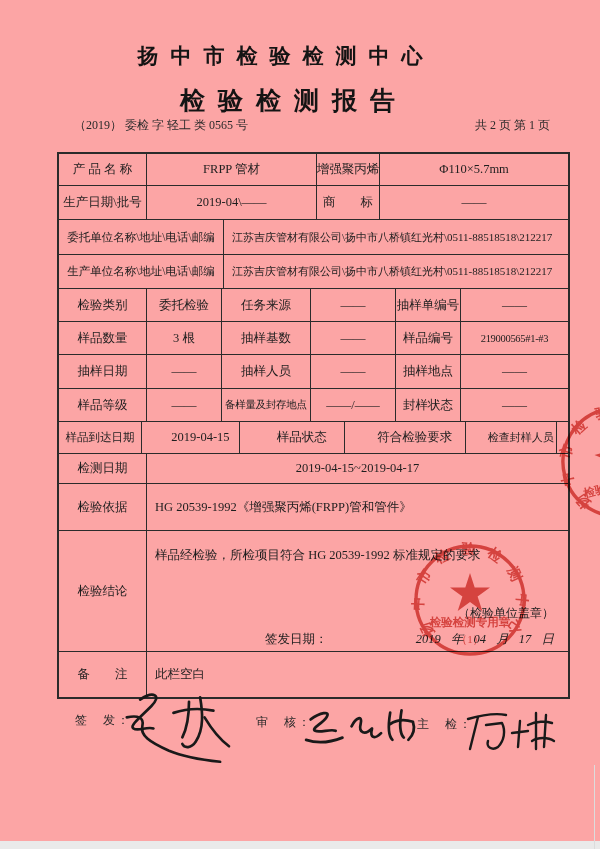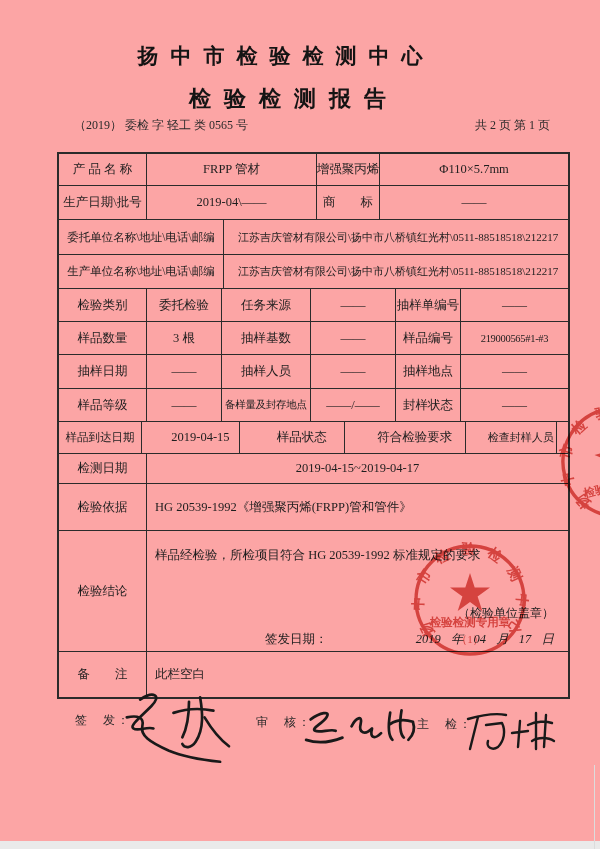--- a/index.html
+++ b/index.html
@@ -8,21 +8,21 @@
     background:#fca5a5; font-family:"Liberation Serif","DejaVu Serif",serif;
     color:#1e1e1e;
   }
   
   .org-name{
     position:absolute; top:42px; left:0; right:28px; text-align:center;
     font-size:21px; font-weight:700; letter-spacing:12px; color:#141414;
   }
   .report-title{
     position:absolute; top:84px; left:0; right:28px; text-align:center;
-    font-size:22px; font-weight:700; letter-spacing:13px; color:#141414;margin-left:16px;
+    font-size:25px; font-weight:700; letter-spacing:13px; color:#141414;margin-left:16px;
   }
   .doc-line{
     position:absolute; top:117px; left:74px; right:50px;
     display:flex; justify-content:space-between; font-size:12px; color:#2a2a2a;
   }
   
   .tbl{
     position:absolute; left:57px; top:152px; width:509px;
     border:2px solid #2b2b2b; background:transparent; box-sizing:content-box;
   }
@@ -32,21 +32,21 @@
     border-right:1.5px solid #2b2b2b; display:flex; align-items:center;
     justify-content:center; text-align:center; font-size:12.5px;
     padding:10px 3px; overflow:hidden; white-space:nowrap; box-sizing:border-box;
   }
   .c:last-child{border-right:none;}
   .left{justify-content:flex-start; text-align:left; padding-left:8px;}
   .s11{font-size:11px;text-align:center;}
   .s115{font-size:11.5px;}
   .s10{font-size:10.5px; letter-spacing:-0.3px;}
   .g4 {grid-template-columns:17.3% 33.4% 12.4% 36.9%;}
-  .g2a{grid-template-columns:32.4% 67.6%;gap:6px;}
+  .g2a{grid-template-columns:32.4% 67.6%;}
   .g6 {grid-template-columns:17.3% 14.7% 17.5% 16.7% 12.8% 21%;}
   .g6b{grid-template-columns:16.3% 15.3% 16.7% 19.8% 14% 17.9%;gap:20px;}
   .g2b{grid-template-columns:17.3% 82.7%;}
   .concl-cell{position:relative; display:block;}
   .concl-text{position:absolute; left:8px; top:16px; font-size:12.5px; white-space:nowrap;}
   .seal-note{position:absolute; right:14px; top:74px; font-size:12px;}
   .issue-line{position:absolute; left:118px; right:14px; top:100px;
     display:flex; justify-content:space-between; font-size:12.5px;}
   .issue-date{word-spacing:7px;font-style:italic;}
   

